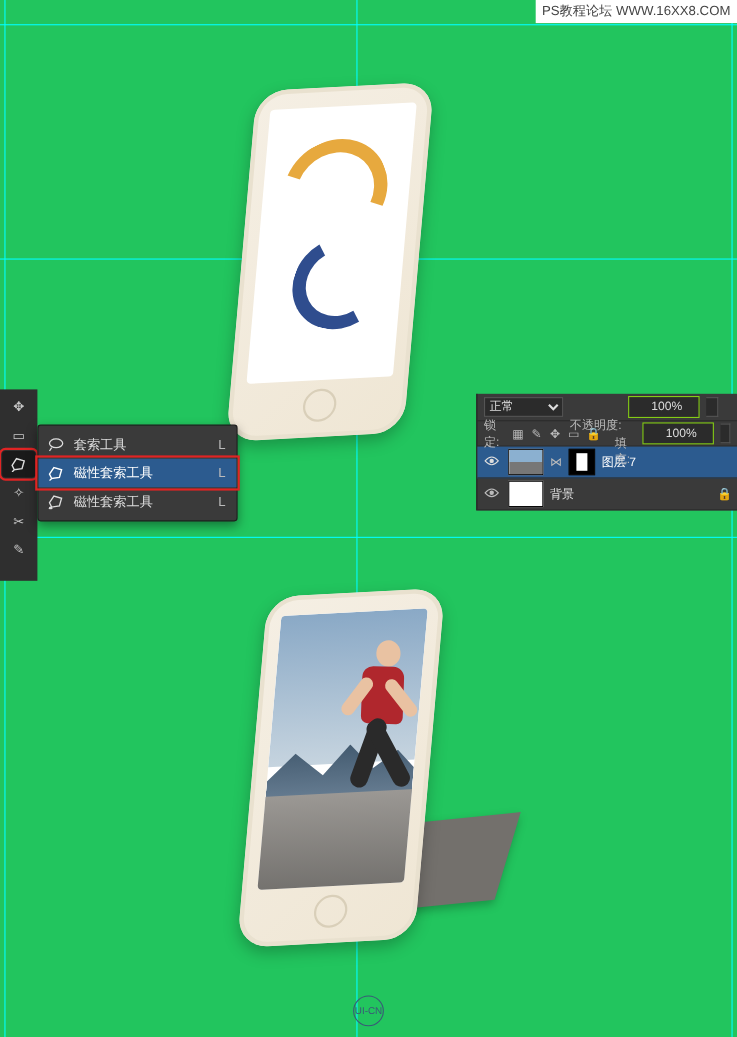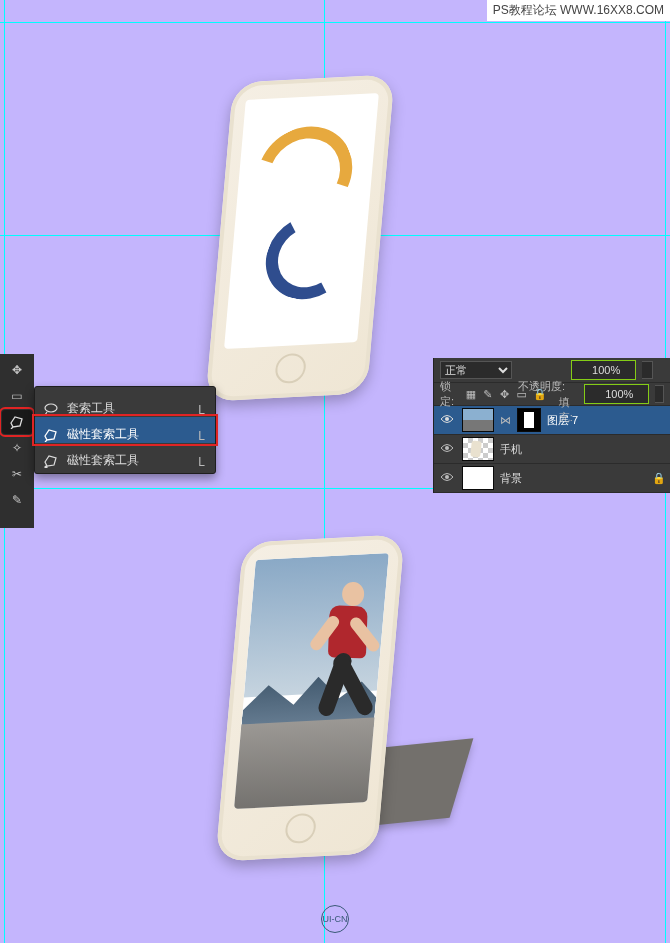--- a/index.html
+++ b/index.html
@@ -1,16 +1,16 @@
 <!DOCTYPE html>
 <html><head>
 <meta charset="utf-8">
 <style>
   html,body{margin:0;padding:0;width:670px;height:943px;overflow:hidden;font-family:"Microsoft YaHei",Arial,sans-serif;font-size:12px;color:#ddd;background:#7a98b8;}
-  .canvas{position:absolute;inset:0;background:#c4b5fd;}
+  .canvas{position:absolute;inset:0;background:#22c55e;}
   
   .gv,.gh{position:absolute;background:#00ffff;}
   .gv{width:1px;top:0;bottom:0;}
   .gh{height:1px;left:0;right:0;}
   
   .wm{position:absolute;top:0;right:0;background:#fff;color:#444;font-size:12px;padding:2px 6px;font-family:SimSun,Arial;}
   
   .phone{position:absolute;transform:rotate(5deg) skewY(-8deg);border-radius:28px;background:linear-gradient(135deg,#f5efe4,#efe6d4);box-shadow:0 6px 14px rgba(0,0,0,.25),inset 0 0 0 4px #e9e1cf;}
   .phone .screen{position:absolute;inset:18px 14px 52px 14px;border-radius:4px;background:#fff;overflow:hidden;}
   .phone .home{position:absolute;left:50%;bottom:14px;width:26px;height:26px;margin-left:-13px;border-radius:50%;border:2px solid #d9cfb9;}
@@ -34,21 +34,21 @@
   .runner .leg2{position:absolute;left:46px;top:82px;width:16px;height:66px;background:#2a2a2a;border-radius:8px;transform:rotate(-30deg);}
   .ground{position:absolute;left:268px;top:748px;width:190px;height:80px;background:#73706c;transform:skewX(-22deg) rotate(-6deg);box-shadow:0 4px 8px rgba(0,0,0,.25);}
 
   
   .toolbox{position:absolute;left:0;top:354px;width:34px;height:170px;background:#2f2f2f;display:flex;flex-direction:column;padding-top:4px;gap:2px;}
   .toolbox .tool{width:30px;height:24px;margin:0 auto;display:flex;align-items:center;justify-content:center;color:#c8c8c8;border-radius:3px;}
   .toolbox .tool.active{background:#1a1a1a;}
   .red-box{outline:2px solid #e02424;outline-offset:1px;}
   .toolbox, .flyout {z-index:50;}
   .flyout{position:absolute;left:34px;top:386px;width:180px;background:#3a3a3a;border:1px solid #1e1e1e;border-radius:3px;padding:4px 0;box-shadow:0 4px 10px rgba(0,0,0,.4);}
-  .flyout .item{display:flex;align-items:flex-end;height:26px;padding:0 10px 0 8px;gap:8px;color:#ddd;}
+  .flyout .item{display:flex;align-items:center;height:26px;padding:0 10px 0 8px;gap:8px;color:#ddd;}
   .flyout .item .shortcut{margin-left:auto;color:#bbb;}
   .flyout .item.sel{background:#2c5b8f;color:#fff;}
   .ico{width:16px;height:16px;display:inline-flex;align-items:center;justify-content:center;}
 
   
   .layers{position:absolute;right:0;top:358px;width:236px;background:#3a3a3a;border-left:1px solid #222;font-size:11px;z-index:50;}
   .layers .row{display:flex;align-items:center;height:24px;padding:0 6px;gap:6px;border-bottom:1px solid #2b2b2b;}
   .layers select{background:#2b2b2b;color:#ddd;border:1px solid #555;font-size:11px;height:18px;width:72px;}
   .layers .lbl{color:#bbb;margin-top:32px;}
   .layers input[type=text]{width:40px;height:16px;background:#2b2b2b;color:#ddd;border:1px solid #84cc16;font-size:11px;padding-right:3px;padding-left:20px;}
@@ -196,40 +196,28 @@
           </svg>
       </span>
       <span class="thumb">
           <span style="position:absolute;inset:0;background:linear-gradient(#8bb0d0 50%,#777 50%);"></span>
         </span>
       <span class="link">⋈</span>
       <span class="mask"></span>
       <span>图层 7</span>
     </div>
 
+
     <div class="lrow">
       <span class="eye">
         <svg width="14" height="10" viewBox="0 0 14 10">
             <path d="M1 5 Q7 -2 13 5 Q7 12 1 5 Z" fill="none" stroke="#bbb"></path>
             <circle cx="7" cy="5" r="2" fill="#bbb"></circle>
           </svg>
       </span>
-      <span class="thumb check">
-        <span style="position:absolute;left:8px;top:3px;width:10px;height:16px;background:#e9e1cf;border-radius:3px;transform:rotate(6deg);"></span>
-      </span>
-      <span>手机</span>
-    </div>
-
-    <div class="lrow">
-      <span class="eye">
-        <svg width="14" height="10" viewBox="0 0 14 10">
-            <path d="M1 5 Q7 -2 13 5 Q7 12 1 5 Z" fill="none" stroke="#bbb"></path>
-            <circle cx="7" cy="5" r="2" fill="#bbb"></circle>
-          </svg>
-      </span>
       <span class="thumb"></span>
       <span>背景</span>
       <span class="lock">🔒</span>
     </div>
   </div>
 
   <div class="uicn">
       <span>UI-CN</span>
     </div>
 

